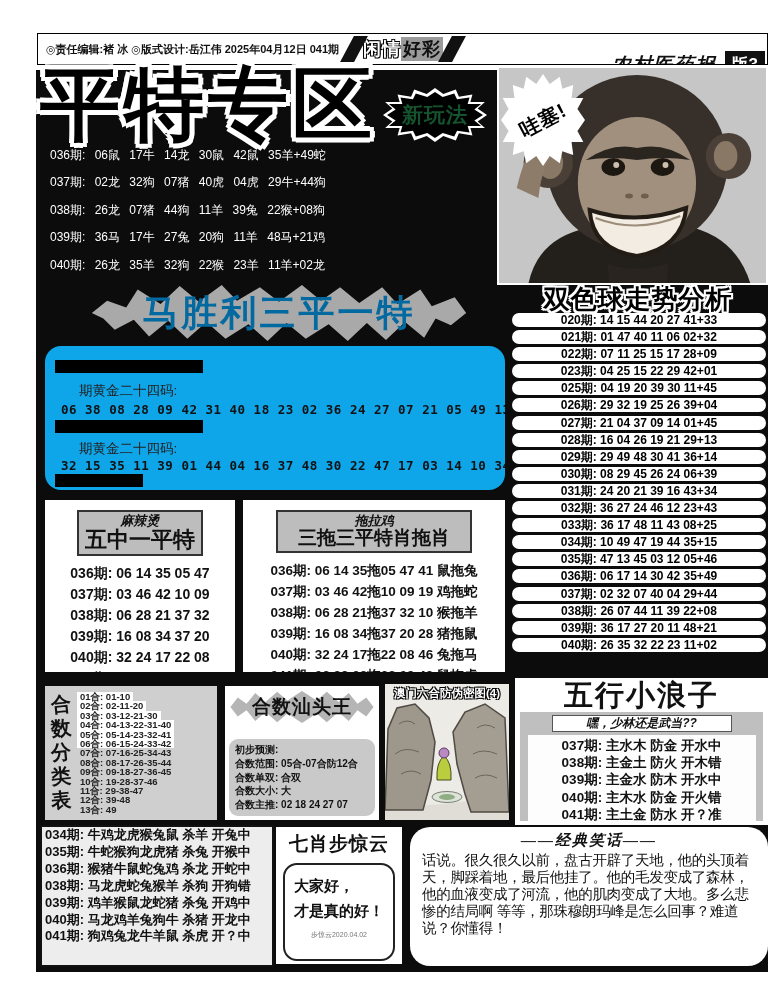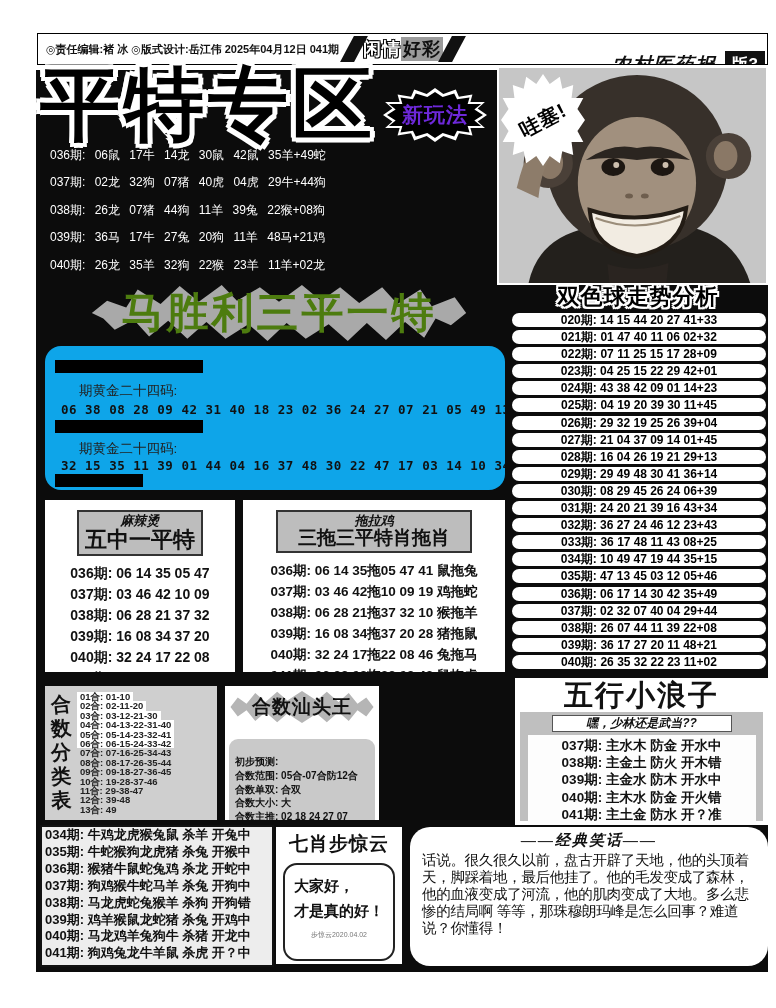--- a/index.html
+++ b/index.html
@@ -28,45 +28,45 @@
   .pt-title{left:40px;top:62px;width:360px;height:86px;font-size:80px;font-weight:900;color:#000;
             letter-spacing:4px;line-height:86px;white-space:nowrap;
             text-shadow:-4px -4px 0 #fff,4px -4px 0 #fff,-4px 4px 0 #fff,4px 4px 0 #fff,
                         -5px 0 0 #fff,5px 0 0 #fff,0 -5px 0 #fff,0 5px 0 #fff;}
   .badge-burst{left:383px;top:88px;width:104px;height:54px;}
   .burst-outer{position:absolute;inset:0;background:#fff;
      clip-path:polygon(50% 0%,58% 11%,70% 3%,73% 16%,86% 12%,84% 26%,98% 26%,91% 38%,100% 50%,91% 62%,98% 74%,84% 74%,86% 88%,73% 84%,70% 97%,58% 89%,50% 100%,42% 89%,30% 97%,27% 84%,14% 88%,16% 74%,2% 74%,9% 62%,0% 50%,9% 38%,2% 26%,16% 26%,14% 12%,27% 16%,30% 3%,42% 11%);}
   .burst-inner{position:absolute;inset:4px;background:#000;
      clip-path:polygon(50% 0%,58% 11%,70% 3%,73% 16%,86% 12%,84% 26%,98% 26%,91% 38%,100% 50%,91% 62%,98% 74%,84% 74%,86% 88%,73% 84%,70% 97%,58% 89%,50% 100%,42% 89%,30% 97%,27% 84%,14% 88%,16% 74%,2% 74%,9% 62%,0% 50%,9% 38%,2% 26%,16% 26%,14% 12%,27% 16%,30% 3%,42% 11%);}
   .badge-text{position:absolute;inset:0;display:flex;align-items:center;justify-content:center;
-              color:#6d28d9;font-size:21px;font-weight:900;letter-spacing:1px;}
+              color:#14532d;font-size:21px;font-weight:900;letter-spacing:1px;}
   .results{left:50px;top:142px;width:450px;color:#fff;font-size:12px;line-height:27.4px;
            font-weight:400;word-spacing:6px;white-space:nowrap;}
 
   
   .photo-box{left:497px;top:66px;width:267px;height:215px;background:#c6c6c6;border:2px solid #fff;overflow:hidden;}
   .wow-burst{position:absolute;left:2px;top:6px;width:84px;height:92px;}
   .wow-text{position:absolute;inset:0;display:flex;align-items:center;justify-content:center;
             transform:rotate(-28deg);font-size:20px;font-weight:900;color:#000;letter-spacing:1px;}
 
   
-  .ssq-title{left:506px;top:282px;width:264px;text-align:center;font-size:22px;font-weight:900;color:#000;
+  .ssq-title{left:506px;top:282px;width:264px;text-align:center;font-size:26px;font-weight:900;color:#000;
              letter-spacing:1px;white-space:nowrap;
              text-shadow:-2px -2px 0 #fff,2px -2px 0 #fff,-2px 2px 0 #fff,2px 2px 0 #fff,
                          -2px 0 0 #fff,2px 0 0 #fff,0 -2px 0 #fff,0 2px 0 #fff;}
   .ssq-rows{left:512px;top:313px;width:254px;}
   .ssq-row{height:14px;margin-bottom:3.1px;background:#fff;border-radius:7px;color:#000;
            font-size:12px;font-weight:bold;text-align:center;line-height:14px;white-space:nowrap;overflow:hidden;}
 
   
   .banner{left:88px;top:285px;width:382px;height:56px;}
   .banner-bg{position:absolute;inset:0;background:#a9a9a9;
      clip-path:polygon(1% 50%,5% 28%,10% 40%,13% 8%,19% 34%,24% 2%,29% 30%,35% 0%,39% 28%,45% 4%,50% 30%,56% 0%,61% 28%,66% 4%,71% 32%,77% 4%,81% 34%,87% 8%,90% 38%,96% 22%,99% 50%,95% 72%,91% 60%,88% 94%,83% 66%,78% 98%,73% 68%,68% 100%,63% 70%,57% 96%,52% 68%,47% 100%,42% 70%,36% 96%,31% 66%,26% 96%,21% 64%,16% 92%,12% 62%,7% 80%,4% 60%);}
   .banner-text{position:absolute;inset:0;display:flex;align-items:center;justify-content:center;
-               font-size:42px;font-weight:900;color:#4d7c0f;letter-spacing:3px;text-align:center;}
+               font-size:36px;font-weight:900;color:#0369a1;letter-spacing:3px;text-align:center;}
 
   
   .gold-box{left:45px;top:346px;width:460px;height:144px;background:#0ea5e9;border-radius:16px;overflow:hidden;}
   .gbar{position:absolute;background:#000;height:13px;}
   .glabel{position:absolute;font-size:13.5px;color:#222;white-space:nowrap;}
   .gnums{position:absolute;font-family:"DejaVu Sans Mono","Liberation Mono",monospace;
          font-size:12.5px;font-weight:bold;letter-spacing:0.5px;white-space:nowrap;color:#111;}
 
   
   .midbox{background:#fff;overflow:hidden;}
@@ -85,21 +85,21 @@
   .hesu-rows div.hl{background:#fff;}
 
   
   .hking-box{left:225px;top:686px;width:154px;height:134px;background:#fff;overflow:hidden;}
   .hking-burst{position:relative;margin:5px auto 16px;width:146px;height:32px;}
   .hking-burst-bg{position:absolute;inset:0;background:#b5b5b5;
      clip-path:polygon(1% 50%,6% 20%,12% 40%,18% 6%,25% 34%,33% 2%,40% 30%,50% 0%,60% 30%,67% 2%,75% 34%,82% 6%,88% 40%,94% 20%,99% 50%,94% 80%,88% 60%,82% 94%,75% 66%,67% 98%,60% 70%,50% 100%,40% 70%,33% 98%,25% 66%,18% 94%,12% 60%,6% 80%);}
   .hking-title{position:absolute;inset:0;display:flex;align-items:center;justify-content:center;
                font-size:19px;font-weight:900;letter-spacing:1px;}
   .hking-inner{margin:6px auto 0;width:140px;background:#c9c9c9;border-radius:9px;
-               padding:16px 0 4px 6px;font-size:10px;line-height:13.8px;font-weight:bold;}
+               padding:4px 0 4px 6px;font-size:10px;line-height:13.8px;font-weight:bold;}
   .hking-inner div{white-space:nowrap;overflow:hidden;}
 
   
   .macau-box{left:385px;top:684px;width:124px;height:136px;background:#edebe6;overflow:hidden;}
   .macau-title{position:absolute;top:2px;left:0;width:100%;text-align:center;z-index:2;
                font-size:11.5px;font-weight:900;color:#fff;white-space:nowrap;
                text-shadow:-1px -1px 0 #000,1px -1px 0 #000,-1px 1px 0 #000,1px 1px 0 #000;}
   .macau-box svg{position:absolute;inset:0;}
 
   
@@ -193,21 +193,20 @@
       <div class="wow-text">哇塞!</div>
     </div>
   </div>
 
   <div class="abs ssq-title">双色球走势分析</div>
   <div class="abs ssq-rows">
     <div class="ssq-row">020期: 14 15 44 20 27 41+33</div>
     <div class="ssq-row">021期: 01 47 40 11 06 02+32</div>
     <div class="ssq-row">022期: 07 11 25 15 17 28+09</div>
     <div class="ssq-row">023期: 04 25 15 22 29 42+01</div>
-    <div class="ssq-row">024期: 43 38 42 09 01 14+23</div>
     <div class="ssq-row">025期: 04 19 20 39 30 11+45</div>
     <div class="ssq-row">026期: 29 32 19 25 26 39+04</div>
     <div class="ssq-row">027期: 21 04 37 09 14 01+45</div>
     <div class="ssq-row">028期: 16 04 26 19 21 29+13</div>
     <div class="ssq-row">029期: 29 49 48 30 41 36+14</div>
     <div class="ssq-row">030期: 08 29 45 26 24 06+39</div>
     <div class="ssq-row">031期: 24 20 21 39 16 43+34</div>
     <div class="ssq-row">032期: 36 27 24 46 12 23+43</div>
     <div class="ssq-row">033期: 36 17 48 11 43 08+25</div>
     <div class="ssq-row">034期: 10 49 47 19 44 35+15</div>
@@ -296,40 +295,54 @@
     </div>
     <div class="hking-inner">
       <div>初步预测:</div>
       <div>合数范围: 05合-07合防12合</div>
       <div>合数单双: 合双</div>
       <div>合数大小: 大</div>
       <div>合数主推: 02 18 24 27 07</div>
     </div>
   </div>
 
+  <div class="abs macau-box">
+    <div class="macau-title">澳门六合防伪密图(4)</div>
+    <svg viewBox="0 0 124 136" width="124" height="136" preserveAspectRatio="none">
+      <rect width="124" height="136" fill="#edebe6"></rect>
+      <path d="M58 120 L124 112 L124 136 L0 136 L0 124 Z" fill="#e0ddd6"></path>
+      <path d="M0 126 L3 45 L12 24 L30 20 L44 34 L50 58 L46 96 L38 126 Z" fill="#9d978c" stroke="#4f4a43" stroke-width="1.5"></path>
+      <path d="M124 128 L120 34 L100 20 L80 28 L68 48 L72 80 L80 110 L86 128 Z" fill="#a39d92" stroke="#4f4a43" stroke-width="1.5"></path>
+      <path d="M14 40 Q22 34 30 40 M10 70 Q20 62 34 68 M16 90 Q26 84 36 90" stroke="#6b655c" stroke-width="1" fill="none"></path>
+      <path d="M92 44 Q100 38 110 44 M88 70 Q98 64 112 70 M90 94 Q100 88 112 94" stroke="#6b655c" stroke-width="1" fill="none"></path>
+      <path d="M52 96 Q51 78 59 72 Q67 78 66 96 Z" fill="#b9cd3f" stroke="#4a4a20" stroke-width="1"></path>
+      <circle cx="59" cy="69" r="5" fill="#b98ac2" stroke="#5a3a62" stroke-width="1"></circle>
+      <ellipse cx="62" cy="113" rx="15" ry="5.5" fill="#dde3d8" stroke="#78816f" stroke-width="1"></ellipse>
+      <ellipse cx="62" cy="113" rx="8" ry="3" fill="#8fae84"></ellipse>
+    </svg>
+  </div>
 
   <div class="abs wx-box">
     <div class="wx-title">五行小浪子</div>
     <div class="wx-gray">
       <div class="wx-sub">嘿，少林还是武当??</div>
       <div class="wx-rows">
         <div>037期: 主水木 防金 开水中</div>
         <div>038期: 主金土 防火 开木错</div>
         <div>039期: 主金水 防木 开水中</div>
         <div>040期: 主木水 防金 开火错</div>
         <div>041期: 主土金 防水 开？准</div>
       </div>
     </div>
   </div>
 
   <div class="abs sha-box">
     <div>034期: 牛鸡龙虎猴兔鼠 杀羊 开兔中</div>
     <div>035期: 牛蛇猴狗龙虎猪 杀兔 开猴中</div>
     <div>036期: 猴猪牛鼠蛇兔鸡 杀龙 开蛇中</div>
-    <div>037期: 狗鸡猴牛蛇马羊 杀兔 开狗中</div>
     <div>038期: 马龙虎蛇兔猴羊 杀狗 开狗错</div>
     <div>039期: 鸡羊猴鼠龙蛇猪 杀兔 开鸡中</div>
     <div>040期: 马龙鸡羊兔狗牛 杀猪 开龙中</div>
     <div>041期: 狗鸡兔龙牛羊鼠 杀虎 开？中</div>
   </div>
 
   <div class="abs joke-box">
     <div class="joke-title">——经典笑话——</div>
     <div class="joke-body">话说。很久很久以前，盘古开辟了天地，他的头顶着天，脚踩着地，最后他挂了。他的毛发变成了森林，他的血液变成了河流，他的肌肉变成了大地。多么悲惨的结局啊 等等，那珠穆朗玛峰是怎么回事？难道说？你懂得！</div>
   </div>

